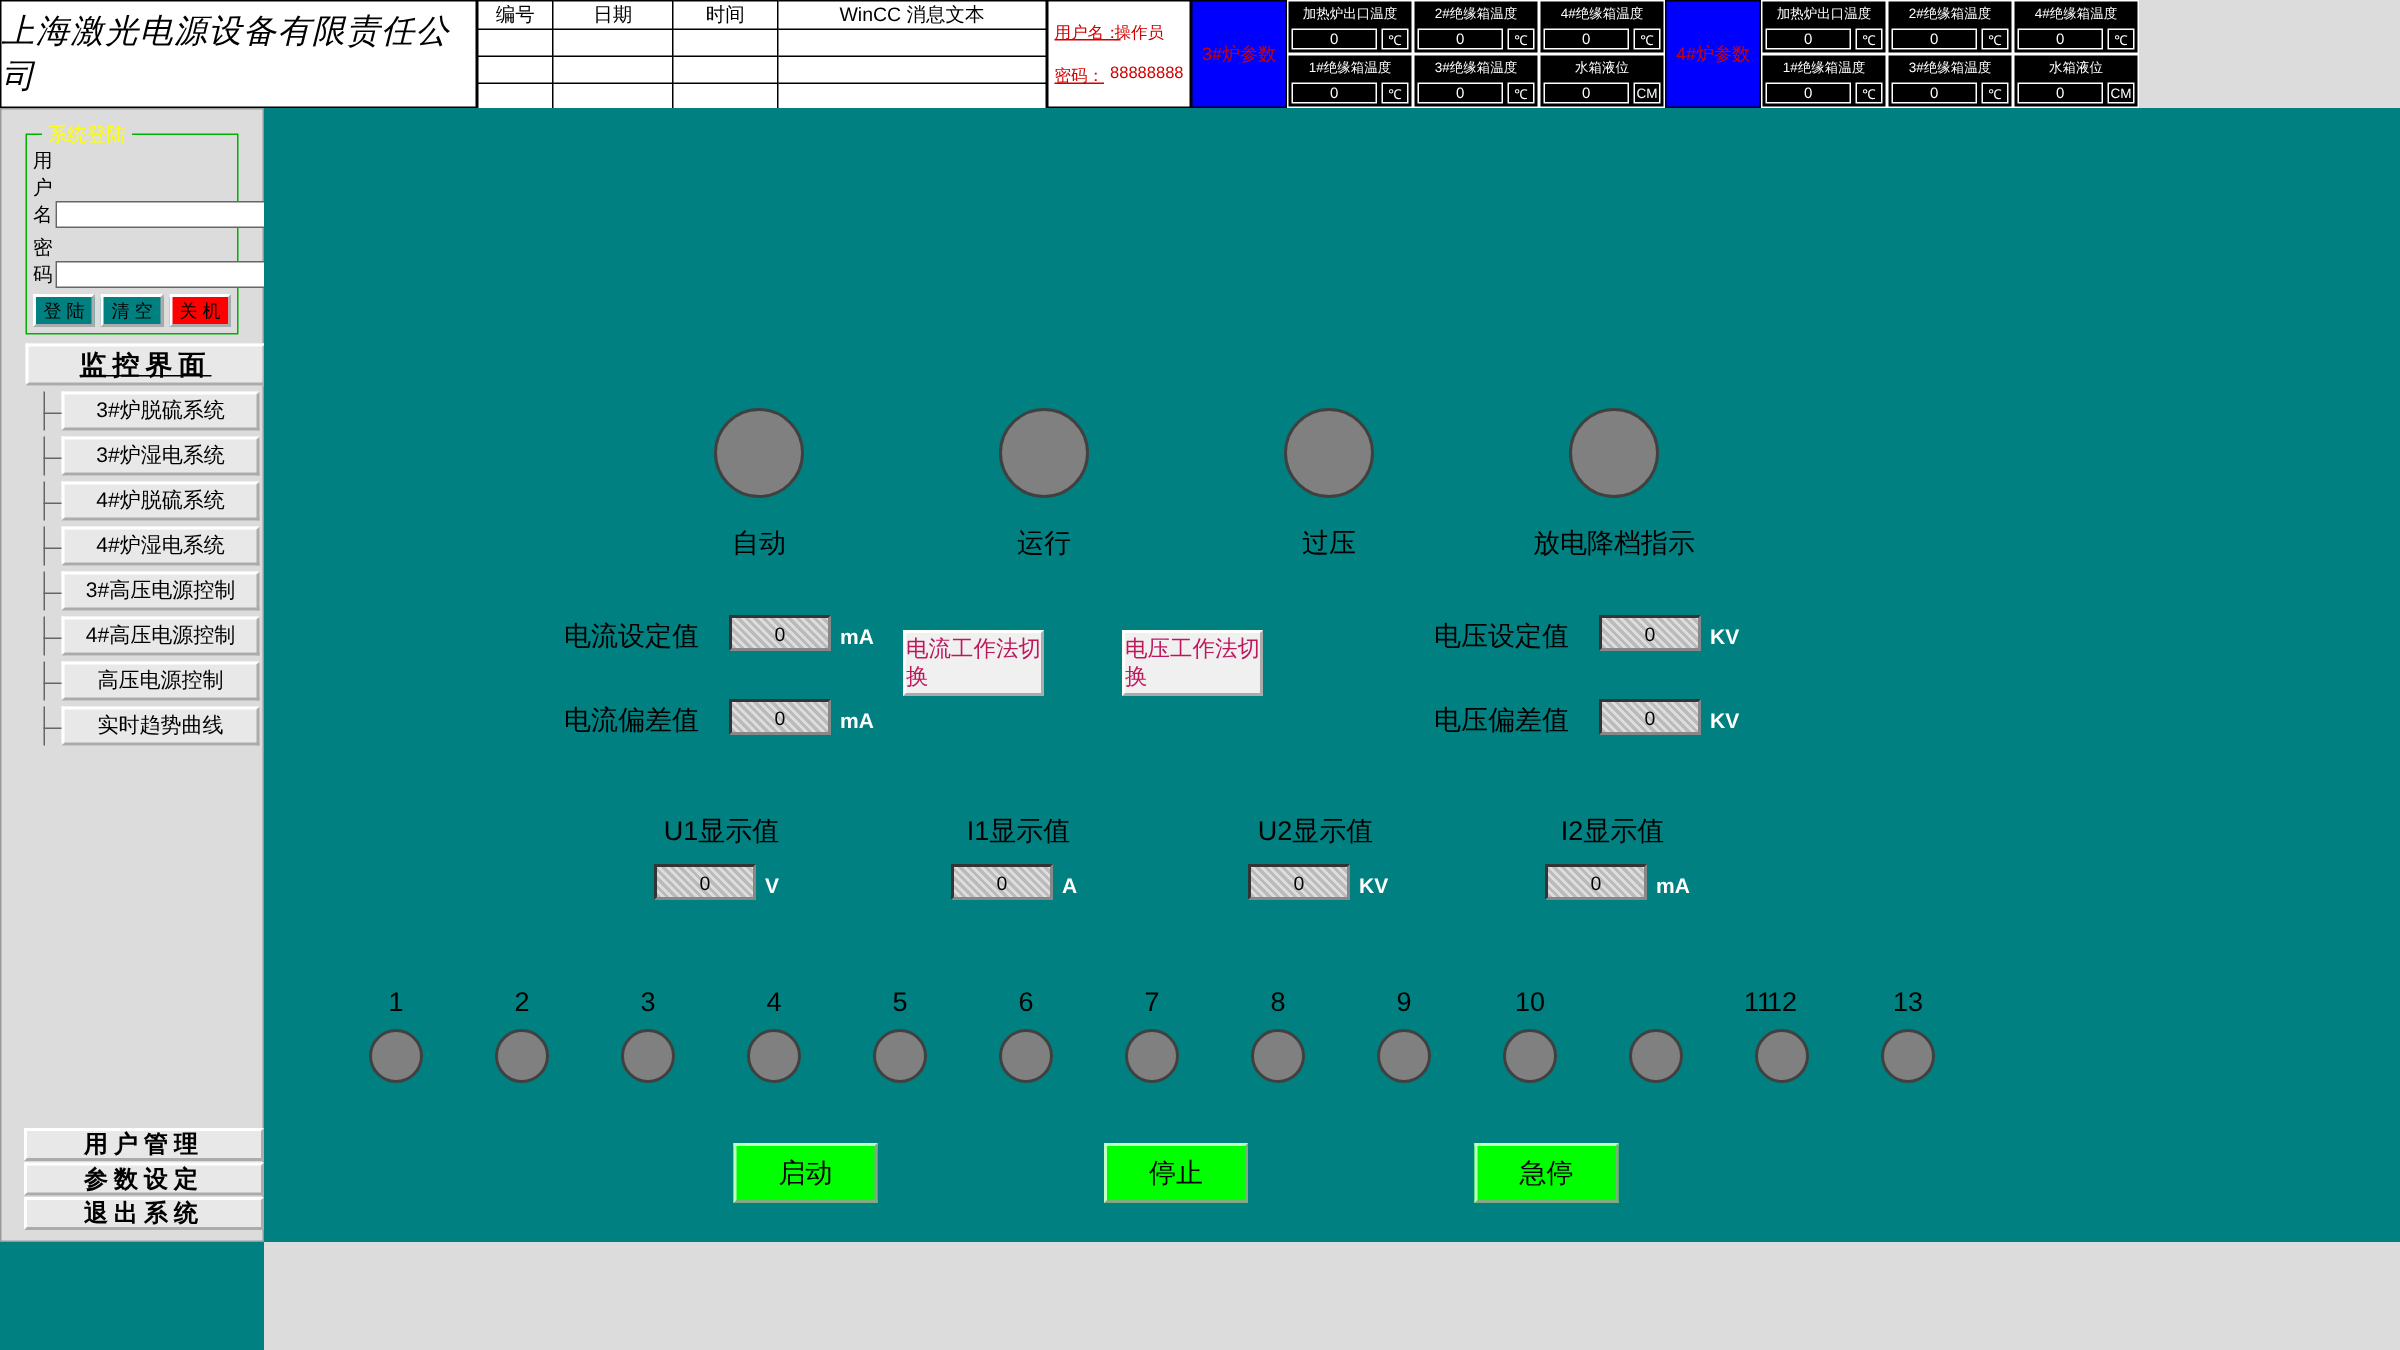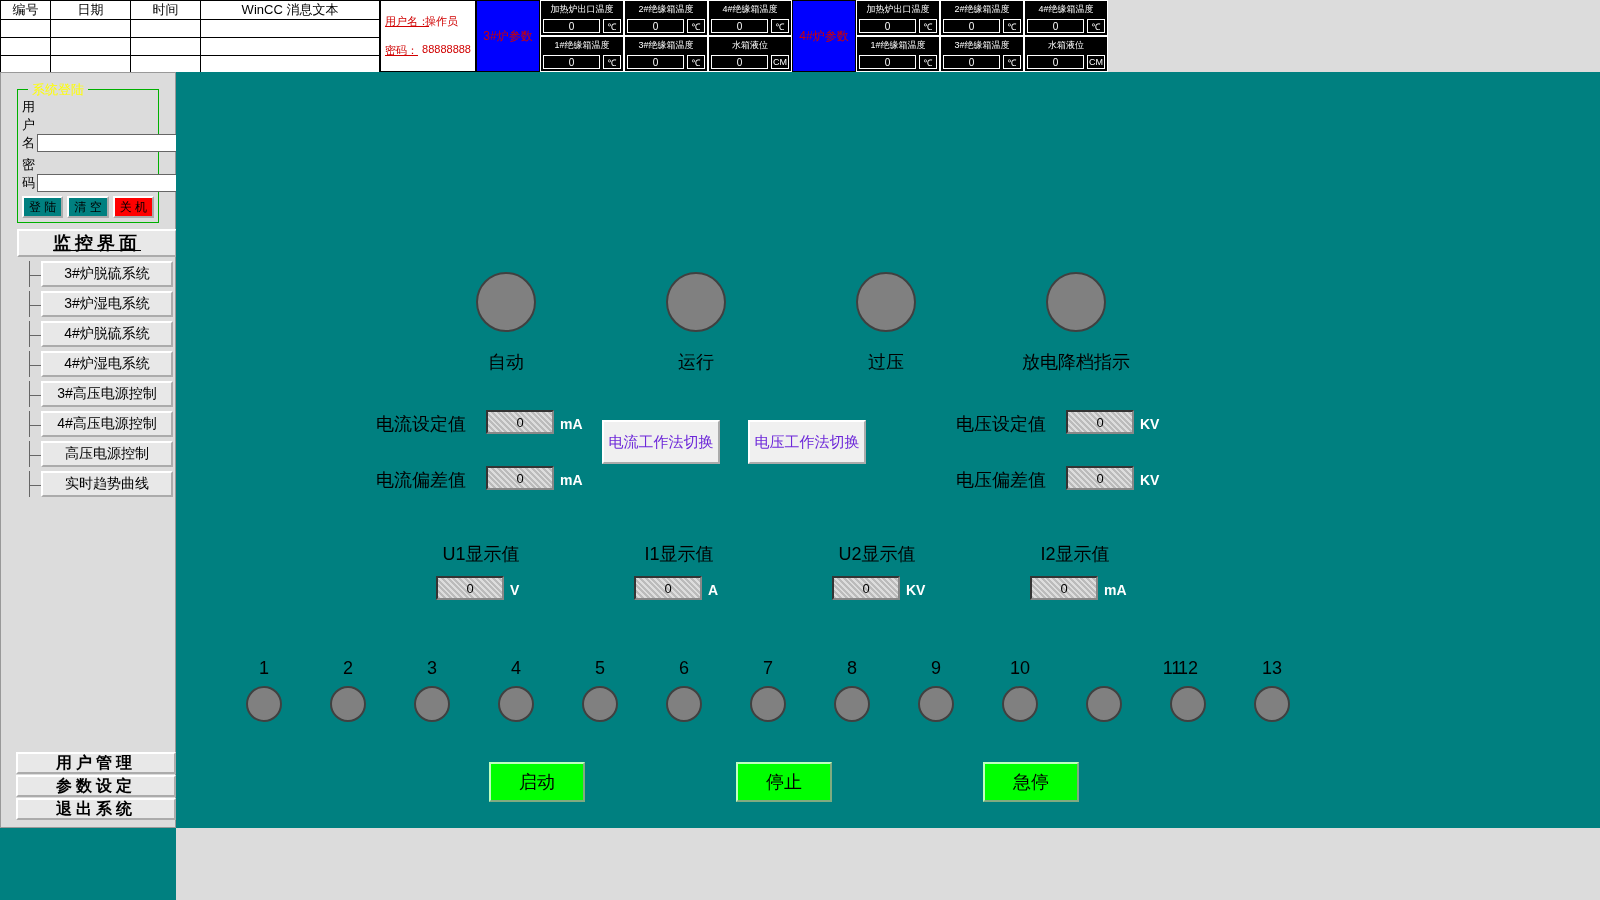--- a/index.html
+++ b/index.html
@@ -247,24 +247,24 @@
     display: flex; align-items: center; justify-content: center;
     font-size: 13px;
   }
   .unit {
     font-size: 14px;
     color: #fff;
     font-weight: bold;
   }
 
   .mode-btn {
-    width: 118px; height: 44px;
+    width: 94px; height: 44px;
     background: #f0f0f0;
     border: 2px outset #fff;
-    color: #6d28d9;
+    color: #be185d;
     font-size: 15px;
     display: flex; align-items: center; justify-content: center;
     cursor: pointer;
   }
 
   .act-btn {
     width: 96px; height: 40px;
     background: #00ff00;
     border: 2px outset #bfffbf;
     font-size: 18px;
@@ -282,20 +282,21 @@
     position: absolute;
     top: 828px; left: 176px;
     width: 1424px; height: 72px;
     background: #dcdcdc;
   }
 </style>
 </head>
 <body>
 
 <div id="topbar">
+  <div id="company-cell">上海激光电源设备有限责任公司</div>
 
   <table id="alarm-table">
     <tbody>
         <tr>
       <th style="width:50px">编号</th>
       <th style="width:80px">日期</th>
       <th style="width:70px">时间</th>
       <th>WinCC 消息文本</th>
     </tr>
     <tr>

